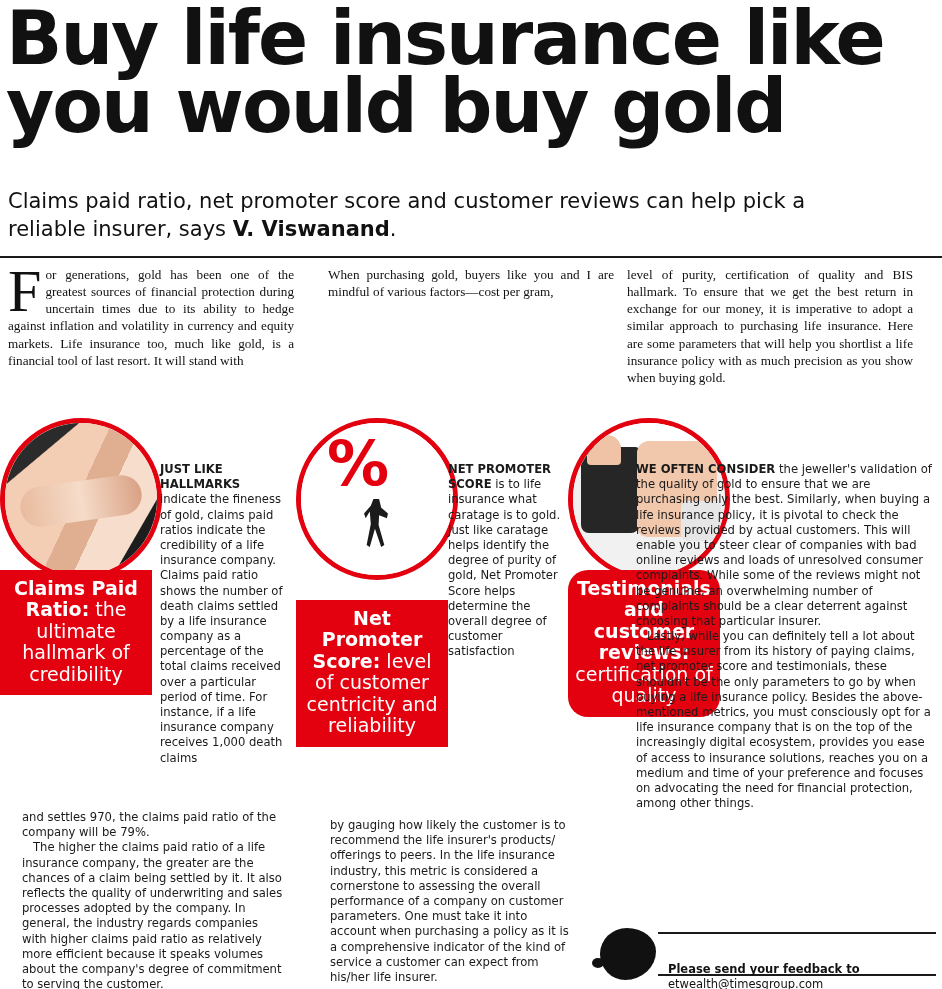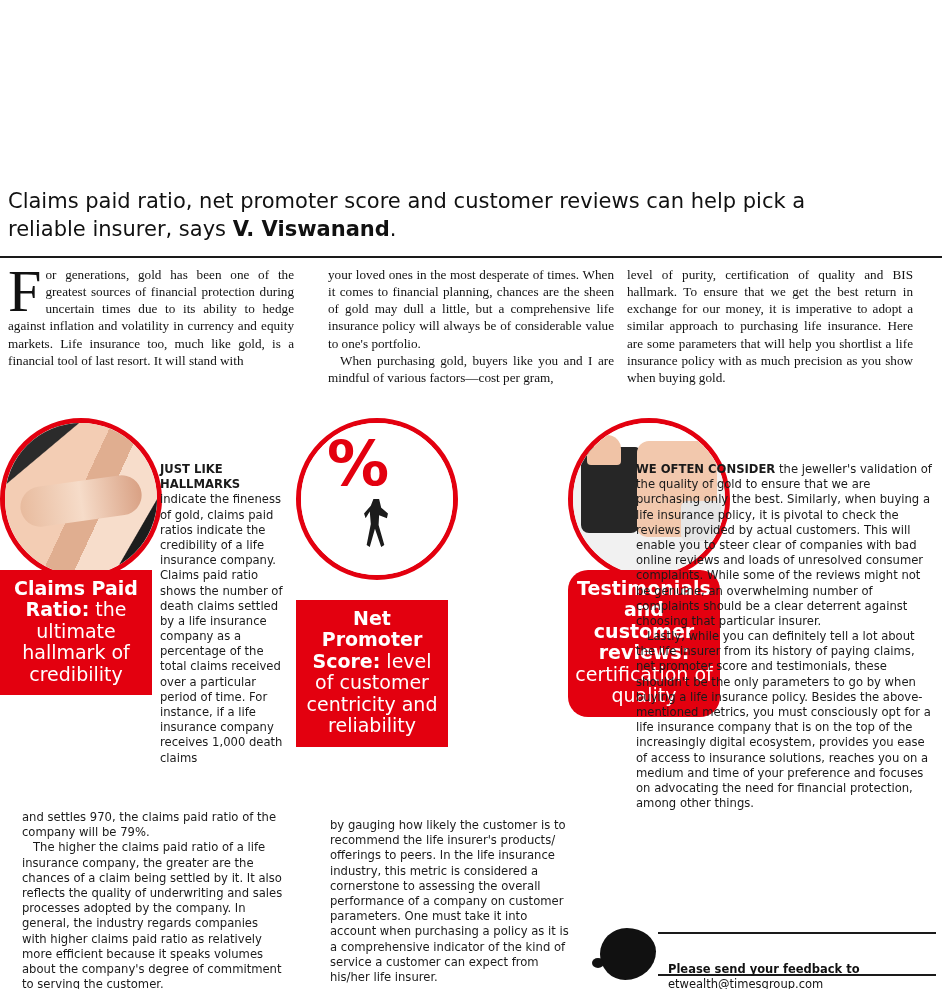--- a/index.html
+++ b/index.html
@@ -179,34 +179,37 @@
     position:absolute;left:68px;top:8px;width:266px;
     font-family:"DejaVu Sans", sans-serif;font-size:11.5px;line-height:1.3;color:#111;
   }
   .fb-text .t1{font-weight:bold;margin-top:22px;}
 </style>
 </head>
 <body>
 
 <div class="page">
 
+  <div class="headline">
+    <span>Buy life insurance like</span>
+    <span class="l2">you would buy gold</span>
+  </div>
 
   <div class="standfirst">
     <span>Claims paid ratio, net promoter score and customer reviews can help pick a reliable insurer, says </span><b>V. Viswanand</b><span>.</span>
   </div>
 
   <div class="rule"></div>
 
   <div class="intro">
     <div class="col c1">
       <span class="dropcap">F</span>
       <span>or generations, gold has been one of the greatest sources of financial protection during uncertain times due to its ability to hedge against inflation and volatility in currency and equity markets. Life insurance too, much like gold, is a financial tool of last resort. It will stand with</span>
     </div>
     <div class="col c2">
-      <p>your loved ones in the most desperate of times. When it comes to financial planning, chances are the sheen of gold may dull a little, but a comprehensive life insurance policy will always be of considerable value to one's portfolio.</p>
       <p>When purchasing gold, buyers like you and I are mindful of various factors—cost per gram,</p>
     </div>
     <div class="col c3">
       <p>level of purity, certification of quality and BIS hallmark. To ensure that we get the best return in exchange for our money, it is imperative to adopt a similar approach to purchasing life insurance. Here are some parameters that will help you shortlist a life insurance policy with as much precision as you show when buying gold.</p>
     </div>
   </div>
 
   <div class="circle c-hand">
     <div class="ph handshake"></div>
   </div>
@@ -235,20 +238,23 @@
   </div>
 
   <div class="bodycol col1-top">
     <p><b>JUST LIKE HALLMARKS</b><span> indicate the fineness of gold, claims paid ratios indicate the credibility of a life insurance company. Claims paid ratio shows the number of death claims settled by a life insurance company as a percentage of the total claims received over a particular period of time. For instance, if a life insurance company receives 1,000 death claims</span></p>
   </div>
   <div class="bodycol col1-bottom">
     <p>and settles 970, the claims paid ratio of the company will be 79%.</p>
     <p>The higher the claims paid ratio of a life insurance company, the greater are the chances of a claim being settled by it. It also reflects the quality of underwriting and sales processes adopted by the company. In general, the industry regards companies with higher claims paid ratio as relatively more efficient because it speaks volumes about the company's degree of commitment to serving the customer.</p>
   </div>
 
+  <div class="bodycol col2-top">
+    <p><b>NET PROMOTER SCORE</b><span> is to life insurance what caratage is to gold. Just like caratage helps identify the degree of purity of gold, Net Promoter Score helps determine the overall degree of customer satisfaction</span></p>
+  </div>
   <div class="bodycol col2-bottom">
     <p>by gauging how likely the customer is to recommend the life insurer's products/ offerings to peers. In the life insurance industry, this metric is considered a cornerstone to assessing the overall performance of a company on customer parameters. One must take it into account when purchasing a policy as it is a comprehensive indicator of the kind of service a customer can expect from his/her life insurer.</p>
   </div>
 
   <div class="bodycol col3">
     <p><b>WE OFTEN CONSIDER</b><span> the jeweller's validation of the quality of gold to ensure that we are purchasing only the best. Similarly, when buying a life insurance policy, it is pivotal to check the reviews provided by actual customers. This will enable you to steer clear of companies with bad online reviews and loads of unresolved consumer complaints. While some of the reviews might not be genuine, an overwhelming number of complaints should be a clear deterrent against choosing that particular insurer.</span></p>
     <p>Lastly, while you can definitely tell a lot about the life insurer from its history of paying claims, net promoter score and testimonials, these shouldn't be the only parameters to go by when buying a life insurance policy. Besides the above-mentioned metrics, you must consciously opt for a life insurance company that is on the top of the increasingly digital ecosystem, provides you ease of access to insurance solutions, reaches you on a medium and time of your preference and focuses on advocating the need for financial protection, among other things.</p>
   </div>
 
   <div class="feedback">

